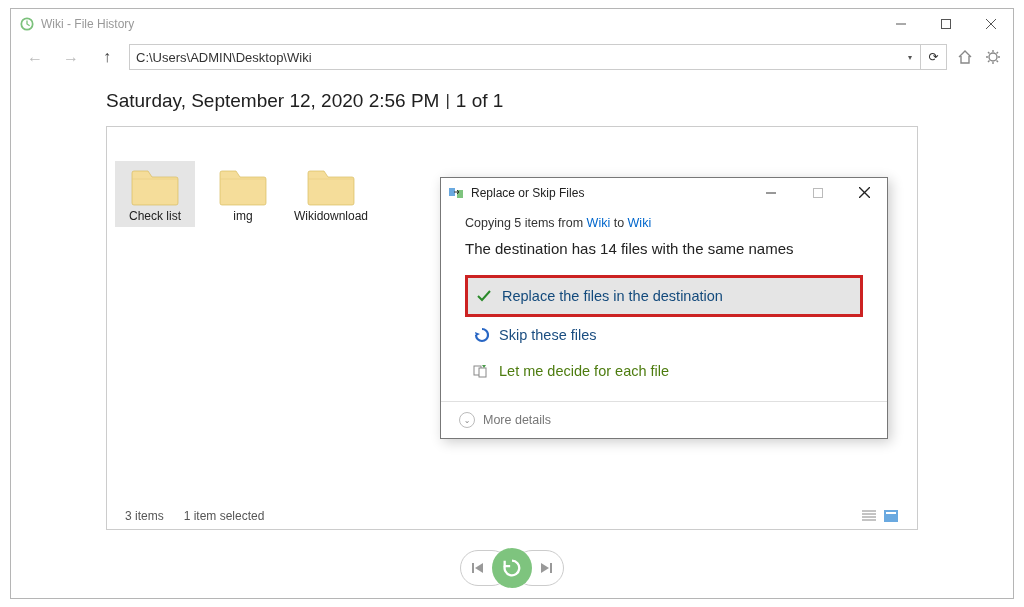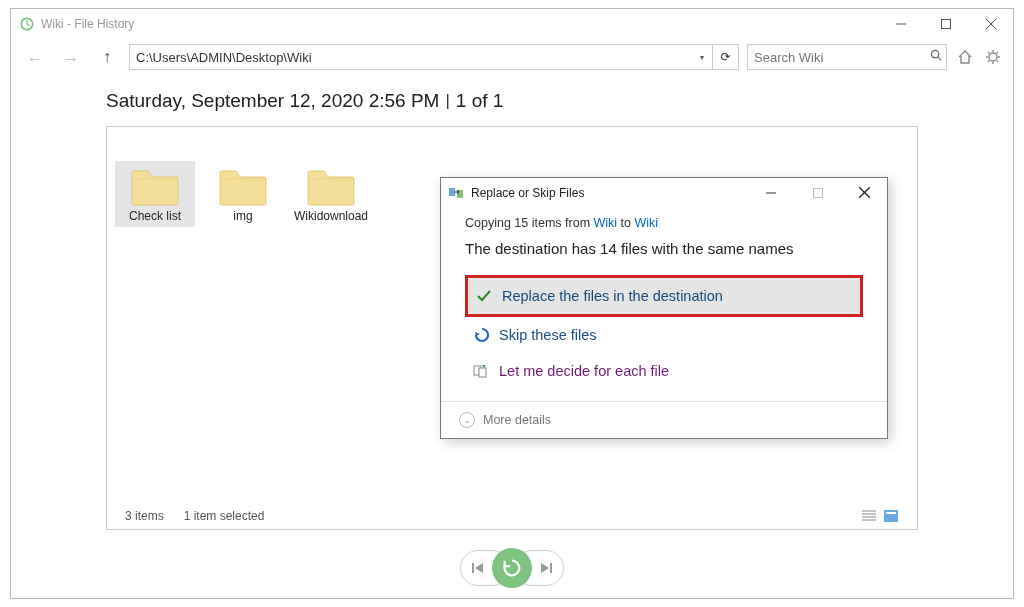--- a/index.html
+++ b/index.html
@@ -97,27 +97,20 @@
 
   <div class="addr-row">
     <span class="nav-arrow">←</span>
     <span class="nav-arrow">→</span>
     <span class="nav-arrow up-arrow">↑</span>
     <div class="addr-box">
       <span class="addr-text">C:\Users\ADMIN\Desktop\Wiki</span>
       <span class="addr-drop">▾</span>
       <span class="addr-refresh">⟳</span>
     </div>
-    <div class="search-box">
-      <input placeholder="Search Wiki" style="">
-      <span><svg width="13" height="13" viewBox="0 0 14 14">
-            <circle cx="5.5" cy="5.5" r="4" fill="none" stroke="#666" stroke-width="1.3"></circle>
-            <line x1="8.5" y1="8.5" x2="12" y2="12" stroke="#666" stroke-width="1.3"></line>
-          </svg></span>
-    </div>
     <span class="tb-icon">
         <svg width="16" height="16" viewBox="0 0 16 16">
           <path d="M2 8 L8 2 L14 8 M4 7v7h8V7" fill="none" stroke="#888" stroke-width="1.4"></path>
         </svg>
       </span>
     <span class="tb-icon">
         <svg width="16" height="16" viewBox="0 0 16 16">
           <circle cx="8" cy="8" r="4" fill="none" stroke="#888" stroke-width="1.4"></circle>
           <g stroke="#888" stroke-width="1.4">
             <line x1="8" y1="1" x2="8" y2="3"></line>
@@ -241,42 +234,42 @@
       <span class="close">
           <svg width="11" height="11" viewBox="0 0 10 10">
             <line x1="0" y1="0" x2="10" y2="10" stroke="#222" stroke-width="1.2"></line>
             <line x1="10" y1="0" x2="0" y2="10" stroke="#222" stroke-width="1.2"></line>
           </svg>
         </span>
     </span>
   </div>
   <div class="dlg-body">
     <div class="copy-line">
-      <span>Copying 15 items from </span><span class="bluelink">Wiki</span><span> to </span><span class="bluelink">Wiki</span>
+      <span>Copying 5 items from </span><span class="bluelink">Wiki</span><span> to </span><span class="bluelink">Wiki</span>
     </div>
     <div class="dest-line">The destination has 14 files with the same names</div>
 
     <div class="opt highlight">
       <span class="opt-icon">
           <svg width="16" height="16" viewBox="0 0 16 16">
             <path d="M2 8 L6 12 L14 3" stroke="#2a8a2a" stroke-width="2" fill="none"></path>
           </svg>
         </span>
       <span>Replace the files in the destination</span>
     </div>
     <div class="opt" style="color:#1a4d80">
       <span class="opt-icon">
           <svg width="16" height="16" viewBox="0 0 16 16">
             <path d="M9 2 a6 6 0 1 1 -6 6" fill="none" stroke="#2866c4" stroke-width="2.2"></path>
             <path d="M2 5 L3 9 L7 7" fill="#2866c4"></path>
           </svg>
         </span>
       <span>Skip these files</span>
     </div>
-    <div class="opt" style="color:#701a75">
+    <div class="opt" style="color:#4d7c0f">
       <span class="opt-icon">
           <svg width="16" height="16" viewBox="0 0 16 16">
             <rect x="1" y="3" width="7" height="9" fill="#fff" stroke="#888" stroke-width="1"></rect>
             <rect x="6" y="5" width="7" height="9" fill="#fff" stroke="#888" stroke-width="1"></rect>
             <path d="M9 2 L13 2 L11 5 Z" fill="#4a9a4a"></path>
           </svg>
         </span>
       <span>Let me decide for each file</span>
     </div>
   </div>

